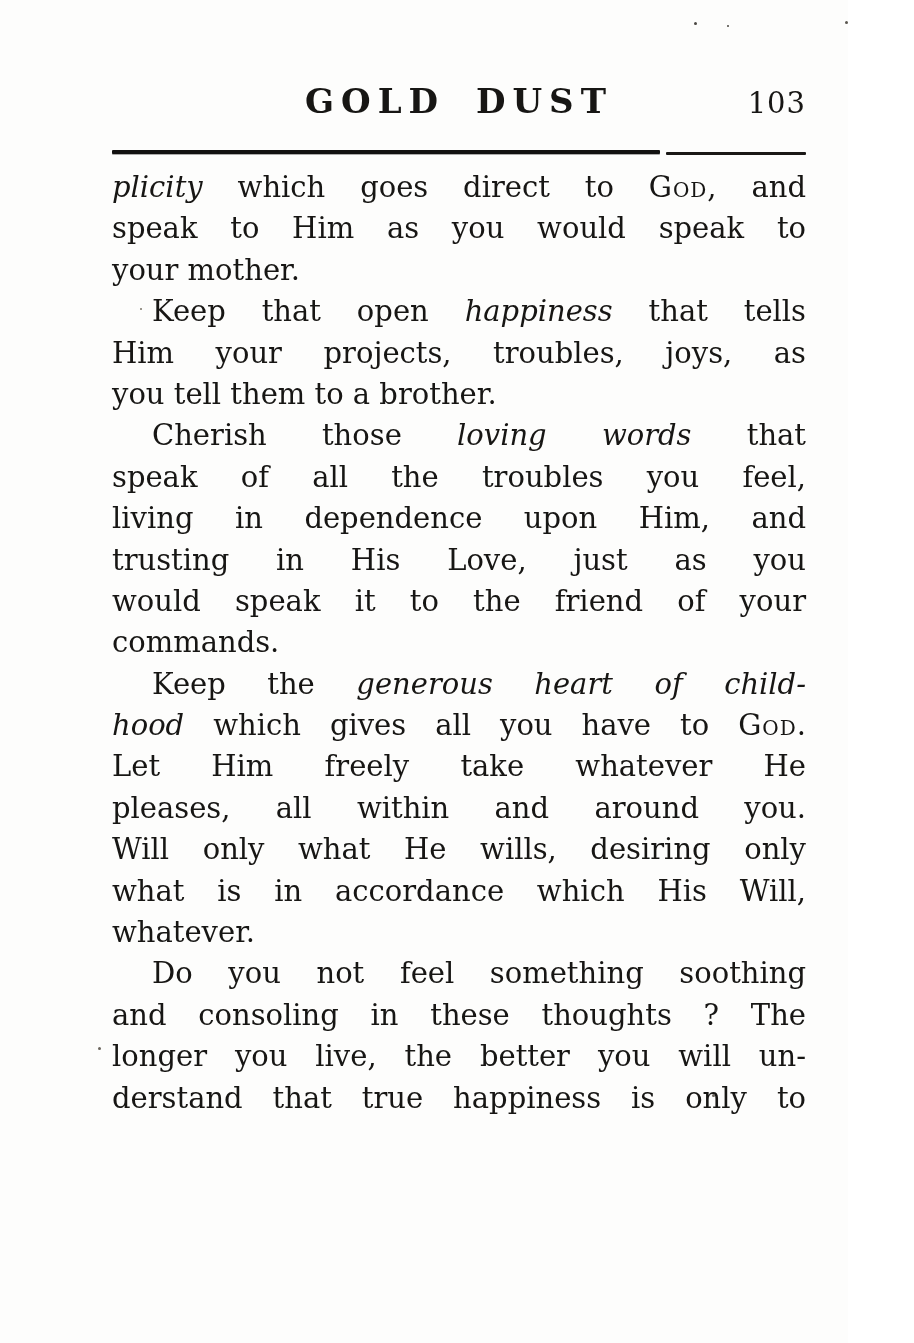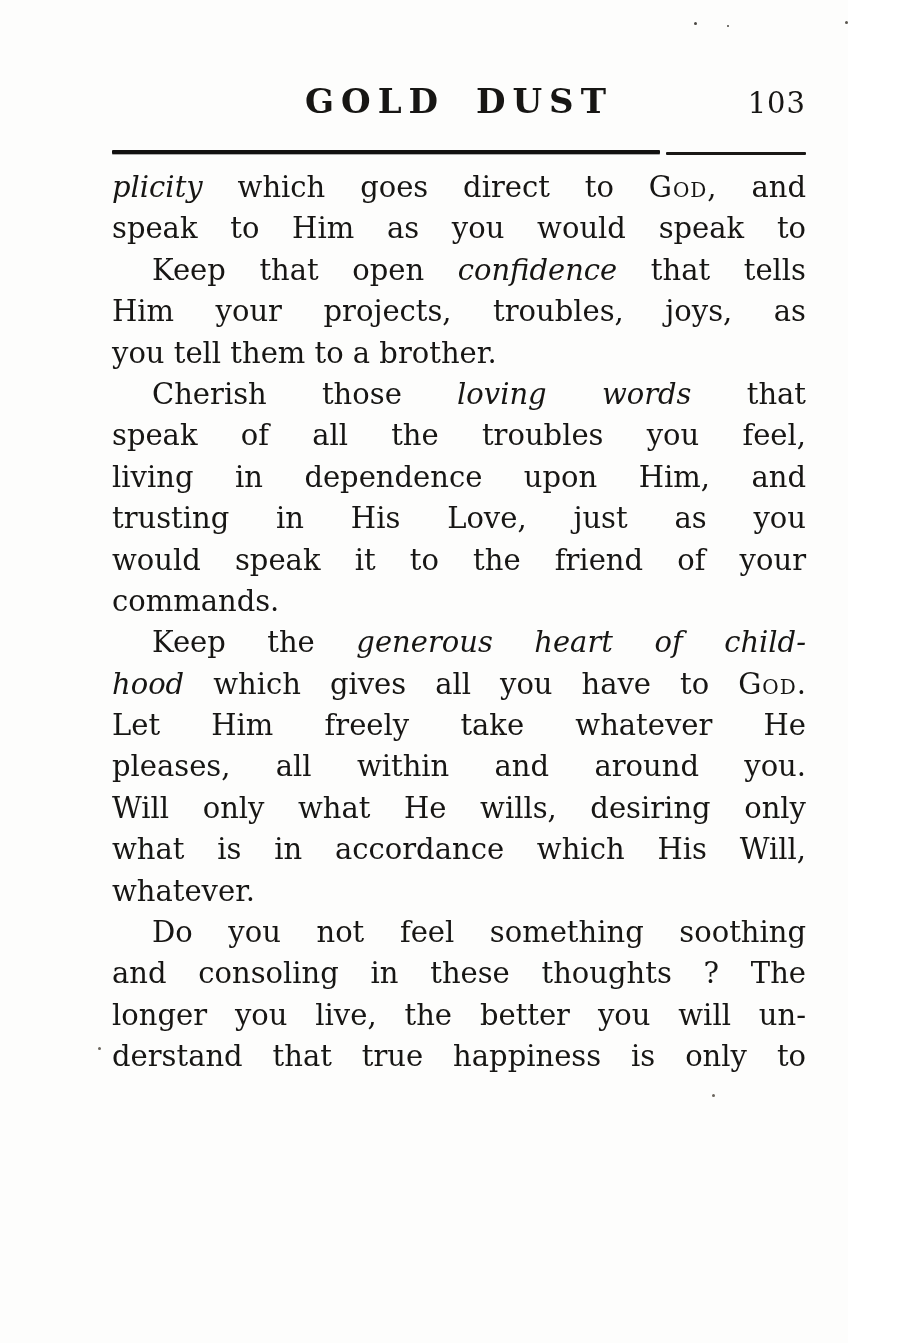--- a/index.html
+++ b/index.html
@@ -98,21 +98,22 @@
   </div>
 
   <div class="head-rule">
     <div class="seg-a"></div>
     <div class="seg-b"></div>
   </div>
 
   <div class="body-text">
       <div class="line just"><span class="italic">plicity</span><span> which goes direct to </span><span class="smallcaps">God</span><span>, and</span></div>
       <div class="line just"><span>speak to Him as you would speak to</span></div>
-      <div class="line just indent"><span>Keep that open </span><span class="italic">confidence</span><span> that tells</span></div>
+      <div class="line end"><span>your mother.</span></div>
+      <div class="line just indent"><span>Keep that open </span><span class="italic">happiness</span><span> that tells</span></div>
       <div class="line just"><span>Him your projects, troubles, joys, as</span></div>
       <div class="line end"><span>you tell them to a brother.</span></div>
       <div class="line just indent"><span>Cherish those </span><span class="italic">loving words</span><span> that</span></div>
       <div class="line just"><span>speak of all the troubles you feel,</span></div>
       <div class="line just"><span>living in dependence upon Him, and</span></div>
       <div class="line just"><span>trusting in His Love, just as you</span></div>
       <div class="line just"><span>would speak it to the friend of your</span></div>
       <div class="line end"><span>commands.</span></div>
       <div class="line just indent"><span>Keep the </span><span class="italic">generous heart of child-</span></div>
       <div class="line just"><span class="italic">hood</span><span> which gives all you have to </span><span class="smallcaps">God</span><span>.</span></div>

